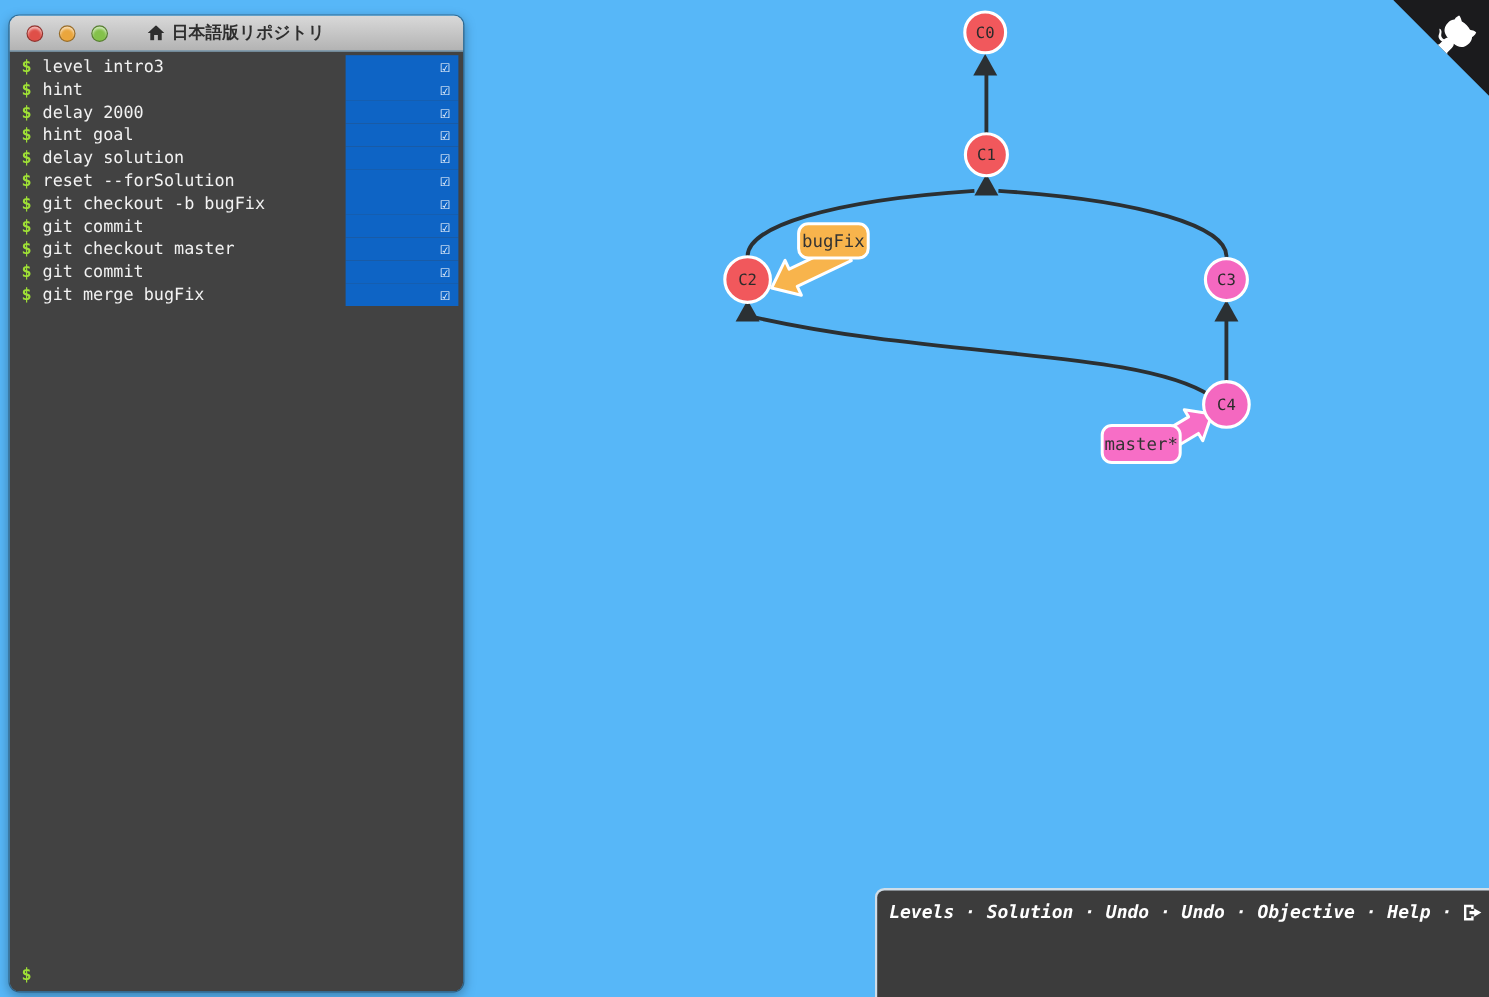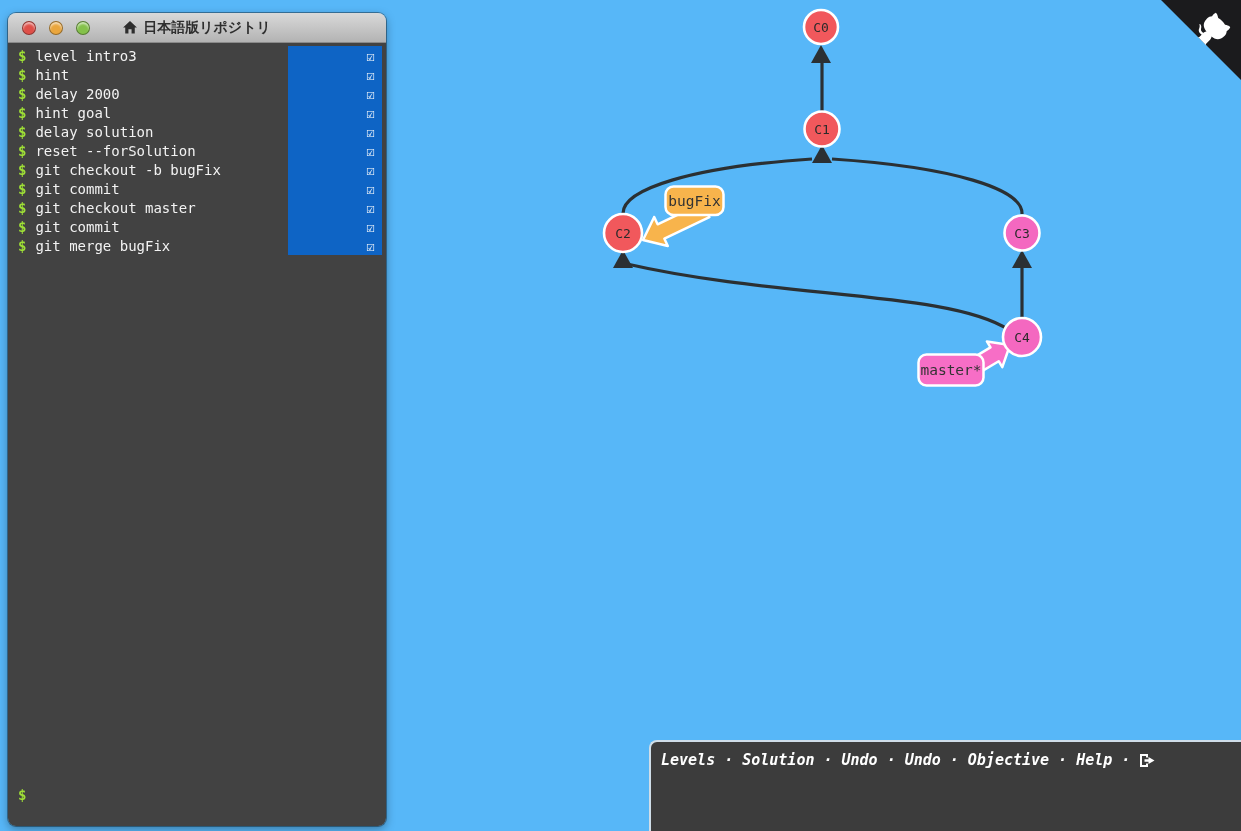--- a/index.html
+++ b/index.html
@@ -48,21 +48,21 @@
   }
   .goal-btn{ font-size:13px; padding:6px 12px; }
   .instructions-btn{ font-size:11px; padding:4px 8px; }
   .level-label{ font-size:15px; color:#2d2d2d; display:flex; align-items:center; gap:5px; font-weight:500; }
 
   .terminal-body{
     flex:1; background:var(--term-bg,#424242);
     font-family:"DejaVu Sans Mono", monospace;
     font-size:14px; color:#f2f2f2;
     display:flex; flex-direction:column;
-    padding:3px 4px 20px 10px;
+    padding:3px 4px 2px 10px;
   }
   .cmd-row{ display:flex; justify-content:space-between; align-items:center; height:19px; flex:none; }
   .cmd-left{ white-space:pre; }
   .prompt{ color:var(--prompt-green,#9fe036); font-weight:bold; margin-right:9px; }
   .check-cell{
     width:94px; height:19px; flex:none;
     background:var(--hl-blue,#0e64c5);
     display:flex; align-items:center; justify-content:flex-end;
     padding-right:7px;
   }
@@ -73,21 +73,21 @@
   }
   .hint-text .code{ font-family:"DejaVu Sans Mono", monospace; font-size:14px; }
   .bottom-prompt{ margin-top:auto; height:19px; }
 
   
   .graph-layer{ position:absolute; left:0; top:0; width:1241px; height:831px; pointer-events:none; }
   .graph-layer svg text{ font-family:"DejaVu Sans Mono", monospace; }
 
   
   .menu-panel{
-    position:absolute; right:0; bottom:0; width:592px; height:91px;
+    position:absolute; right:0; bottom:0; width:512px; height:91px;
     background:#3c3c3c;
     border-top:2px solid #cfdde8; border-left:2px solid #cfdde8;
     border-top-left-radius:8px;
     padding:9px 10px;
   }
   .menu-items{
     font-family:"DejaVu Sans Mono", monospace;
     font-style:italic; font-weight:bold; font-size:15px; color:#fff;
     display:flex; align-items:center; gap:9px; white-space:nowrap;
   }

